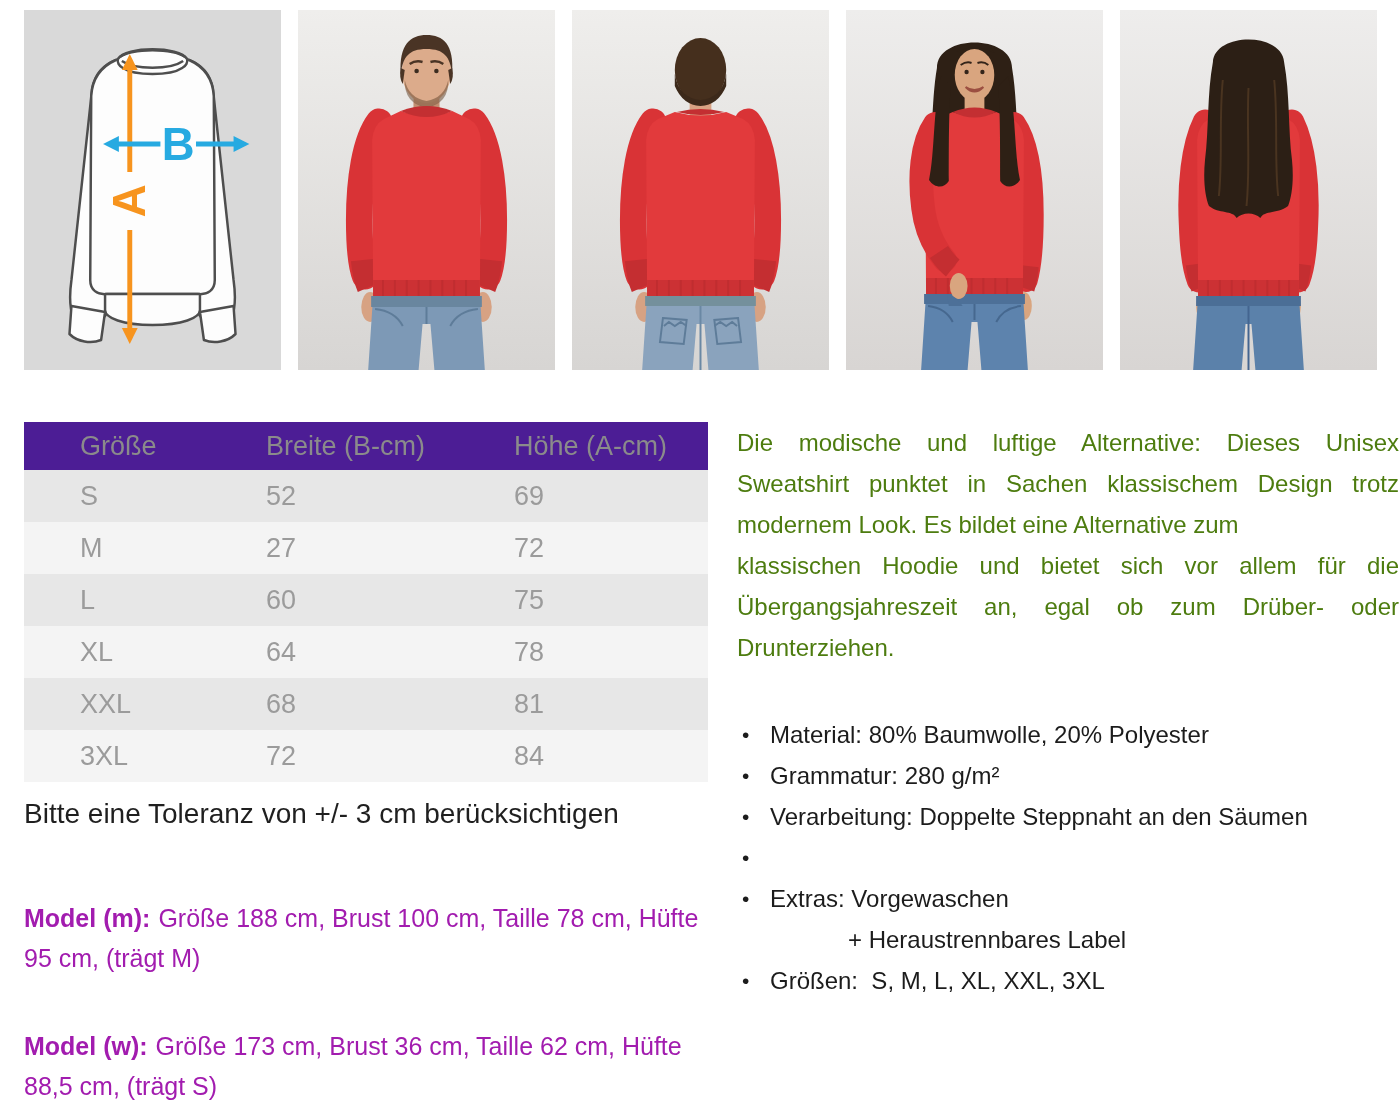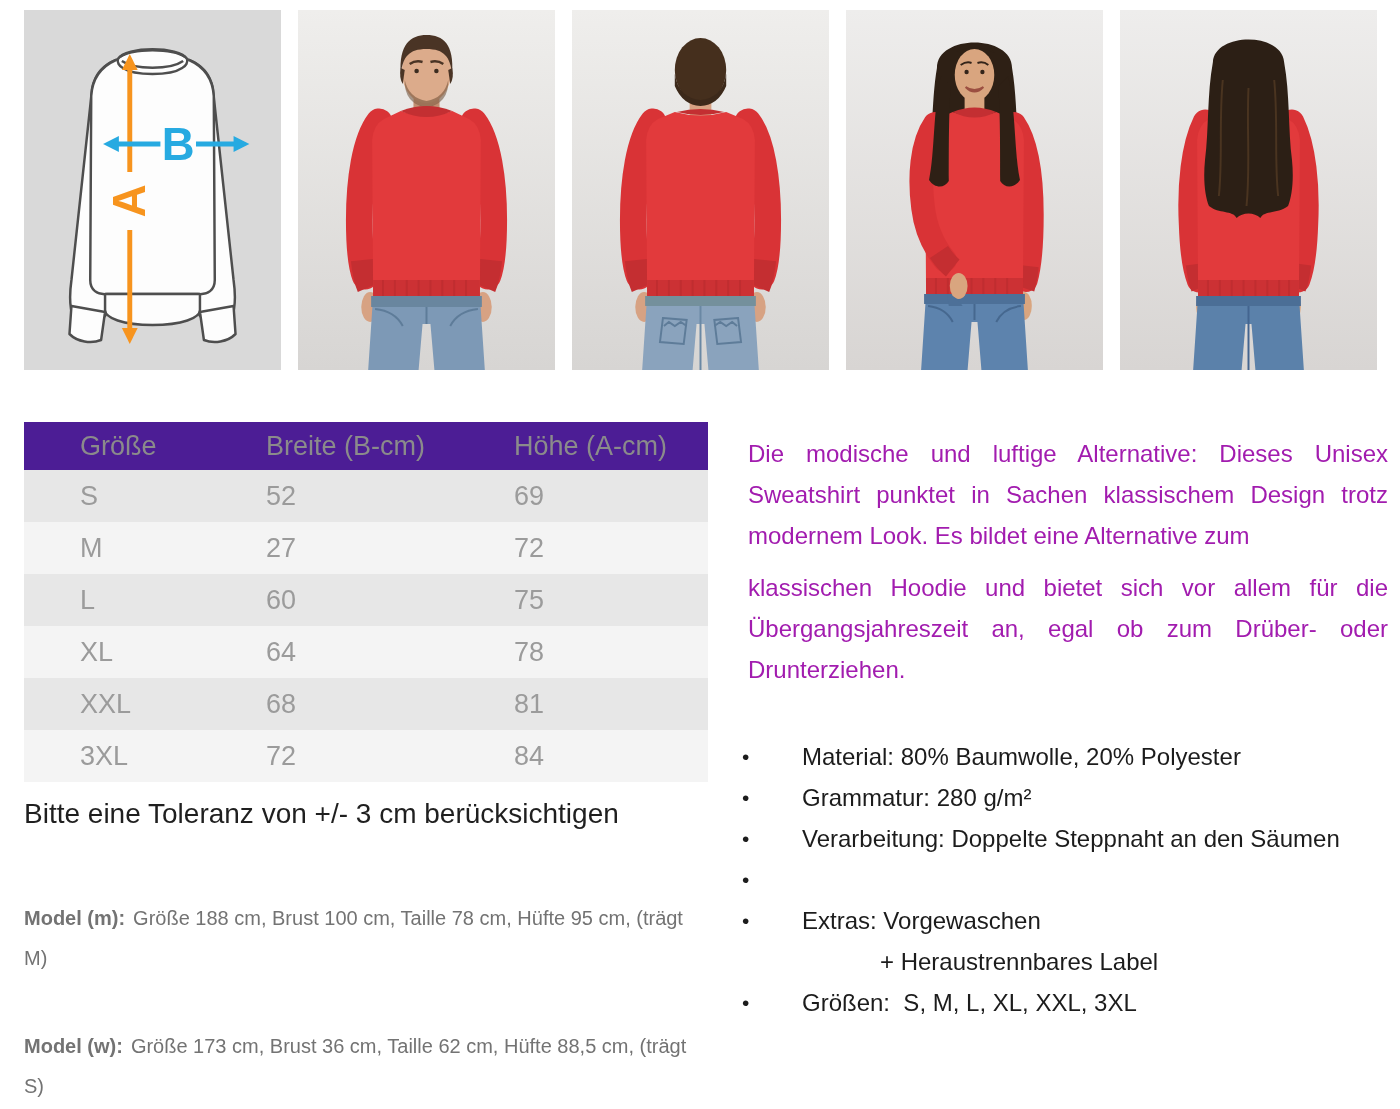--- a/index.html
+++ b/index.html
@@ -16,30 +16,30 @@
   .col-right{width:662px;flex:0 0 auto;margin-left:29px;}
 
   table.size{width:100%;border-collapse:collapse;table-layout:fixed;font-size:27px;}
   table.size th{height:46px;background:#4c1d95;color:#8b8b8b;font-weight:normal;text-align:left;}
   table.size td{height:50px;color:#9b9b9b;}
   table.size th:first-child,table.size td:first-child{padding-left:56px;}
   table.size tbody tr:nth-child(odd) td{background:#e7e7e7;}
   table.size tbody tr:nth-child(even) td{background:#f4f4f4;}
 
   .tolerance{font-size:28px;color:#1f1f1f;margin:16px 0 0 0;}
-  .model-block{font-size:20px;line-height:40px;color:#737373;margin:0;}
+  .model-block{font-size:25px;line-height:40px;color:#a21caf;margin:0;}
   .model-block b{margin-right:8px;}
   #model-m{margin-top:68px;}
   #model-w{margin-top:48px;}
 
-  .desc{font-size:24px;line-height:41px;text-align:justify;margin:11px;color:#a21caf;}
+  .desc{font-size:24px;line-height:41px;text-align:justify;margin:0;color:#4d7c0f;}
   ul.features{list-style:none;margin:46px 0 0 0;padding:0;font-size:24px;color:#1c1c1c;}
   ul.features li{display:flex;line-height:41px;}
   .blt{width:28px;flex:0 0 auto;padding-left:5px;font-size:21px;}
-  .ftxt{flex:1 1 auto;margin-left:32px;}
+  .ftxt{flex:1 1 auto;}
   .fsub{padding-left:78px;}
 </style>
 </head>
 <body>
 
 <div class="gallery">
 
   <div class="panel">
     <svg viewBox="0 0 260 360" preserveAspectRatio="none">
       <rect width="260" height="360" fill="#d9d9d9"></rect>

